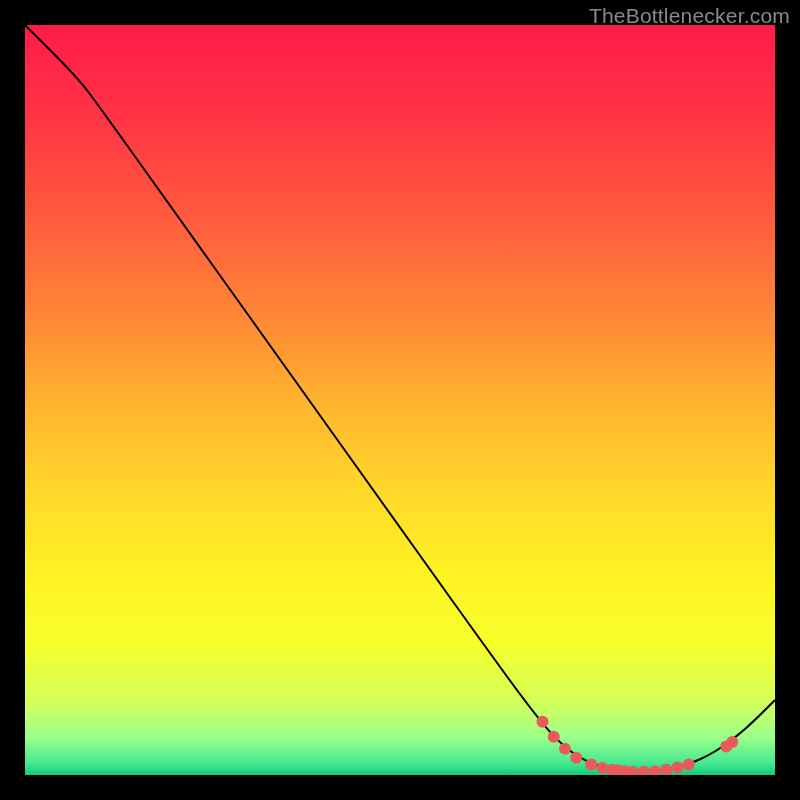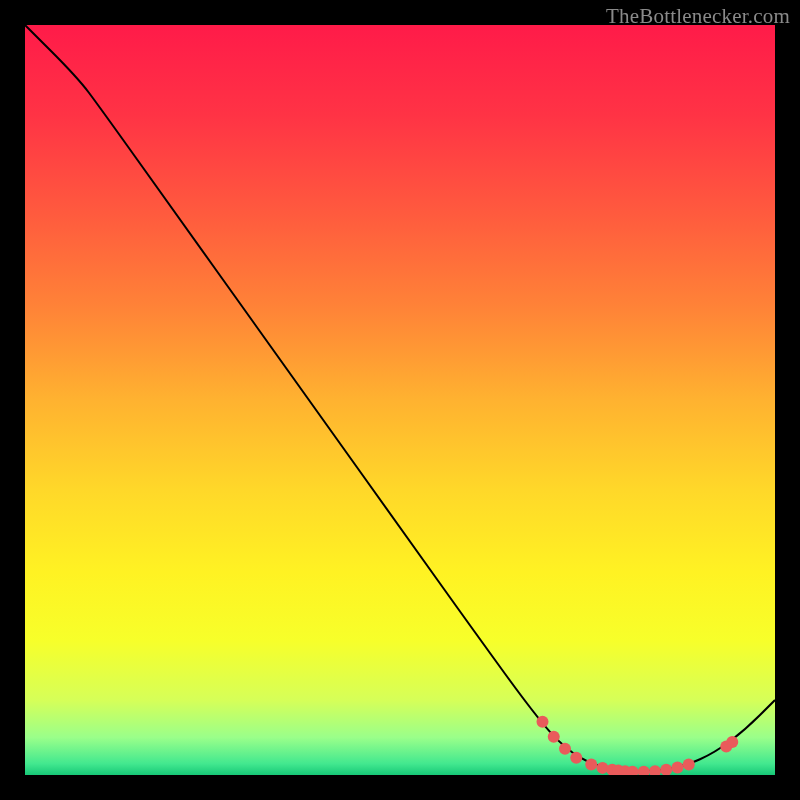--- a/index.html
+++ b/index.html
@@ -7,21 +7,21 @@
   .frame {
     position: relative;
     width: 800px;
     height: 800px;
     background: #000;
   }
   .attribution {
     position: absolute;
     top: 4px;
     right: 10px;
-    font-family: Liberation Serif, serif;
+    font-family: Liberation Sans, sans-serif;
     font-size: 21px;
     color: #8a8a8a;
     letter-spacing: 0.2px;
     margin-left: 8px;
   }
   .plot {
     position: absolute;
     left: 25px;
     top: 25px;
     width: 750px;

